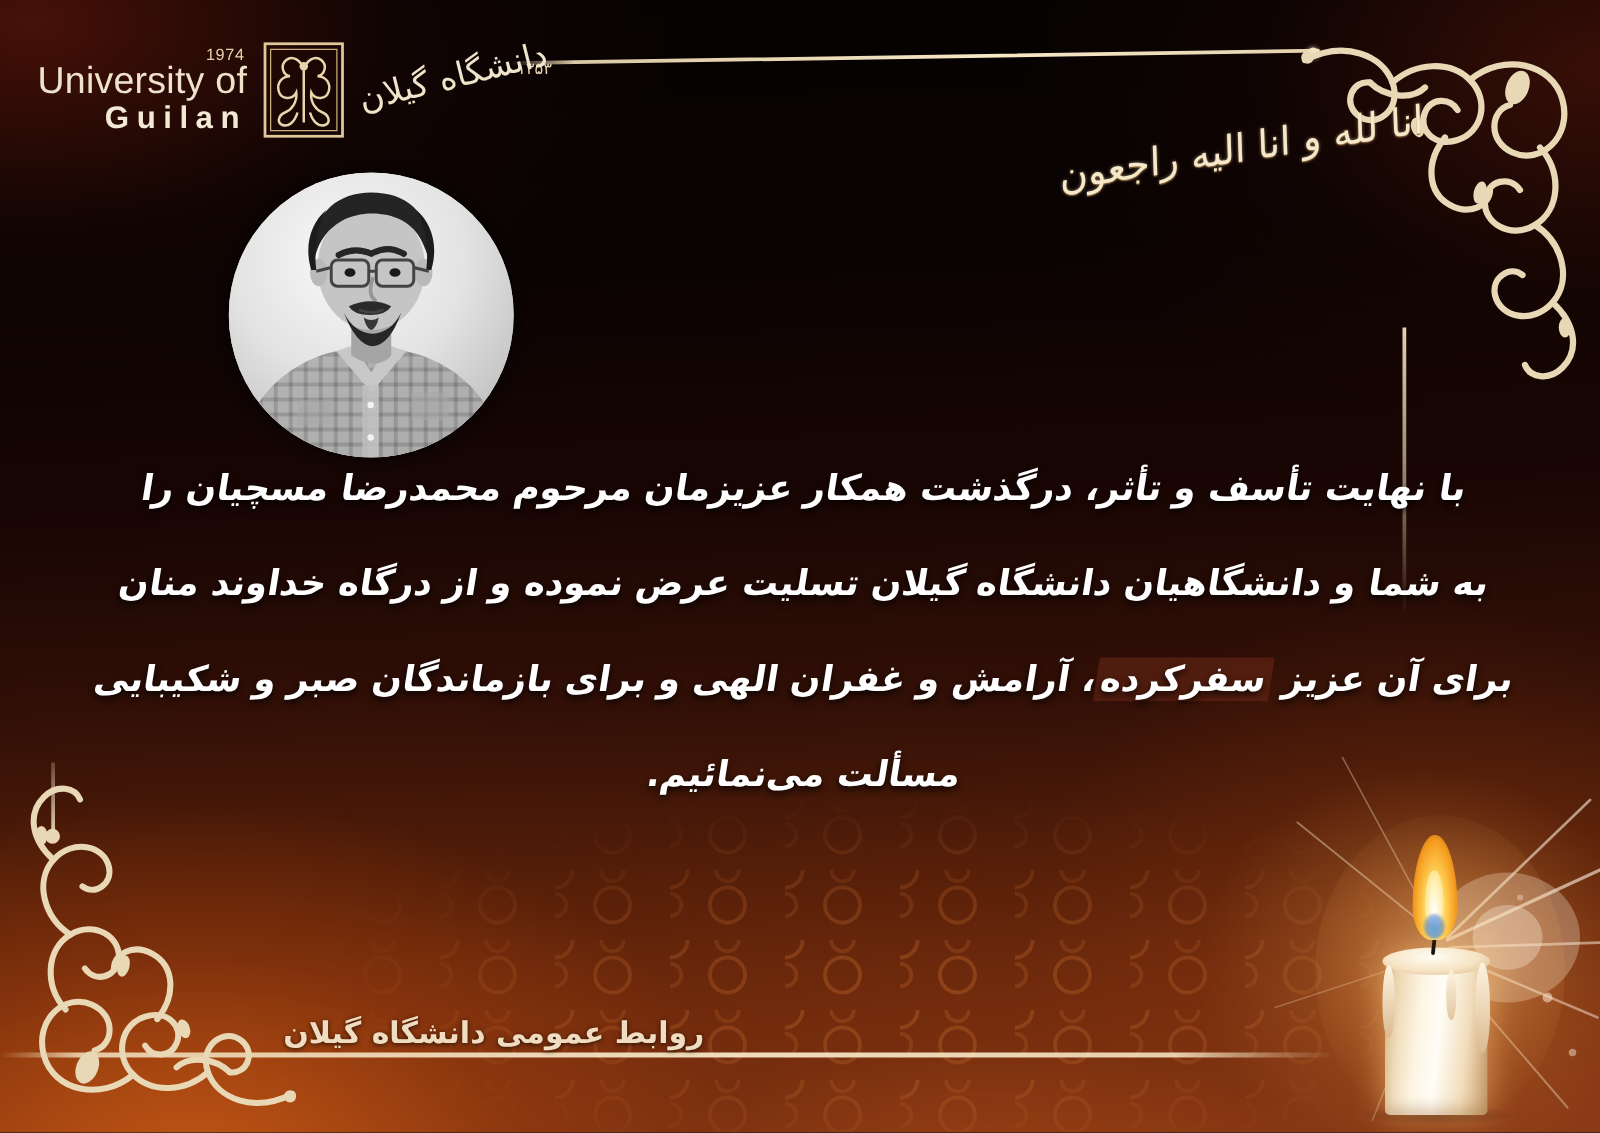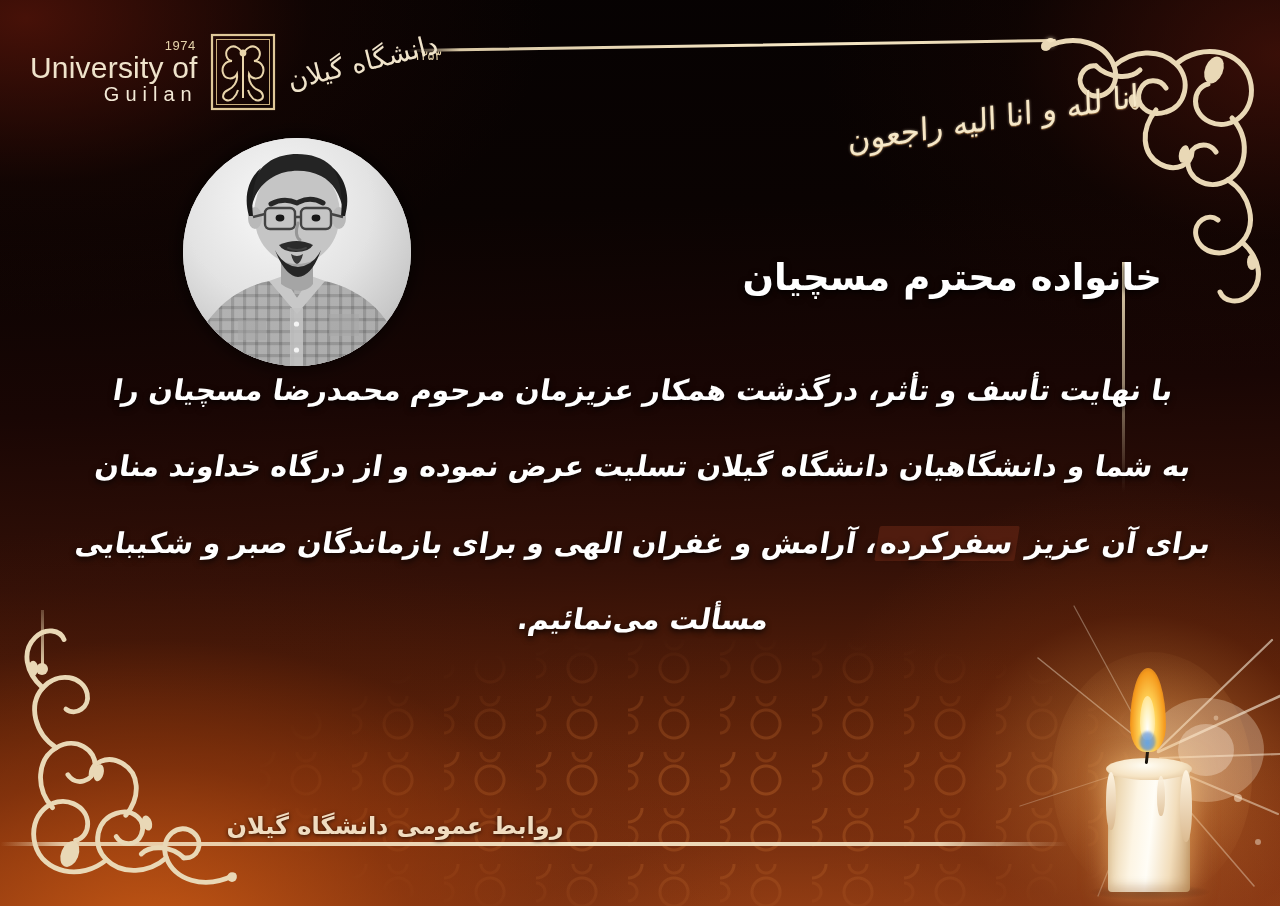--- a/index.html
+++ b/index.html
@@ -83,21 +83,21 @@
   .logo-year {
     display:block; font-size:13px; letter-spacing:.5px; color:#e6d3ab;
     font-family:"Liberation Sans", sans-serif; margin-bottom:-1px; margin-right:2px;
   }
   .logo-univ {
     display:block; font-family:Liberation Sans, sans-serif;
     font-size:30px; color:#efe3cb; font-weight:400; letter-spacing:.2px;
   }
   .logo-guilan {
     display:block; font-family:"Liberation Sans", sans-serif;
-    font-size:20px; color:#f3e9d6; font-weight:400; letter-spacing:6px;
+    font-size:25px; color:#f3e9d6; font-weight:700; letter-spacing:6px;
   }
   .emblem {
     width:70px; height:84px; position:relative; flex:0 0 auto;
   }
   .logo-fa { text-align:right; line-height:1.05; direction:rtl; }
   .logo-year-fa {
     display:block; font-size:13px; color:#e6d3ab; letter-spacing:1px;
     font-family:"DejaVu Sans", sans-serif; margin-bottom:2px;
   }
   .logo-univ-fa {
@@ -384,21 +384,20 @@
       <path d="M96,107 q18,-8 34,0 q-4,7 -17,7 q-13,0 -17,-7 z" fill="#332d26"></path>
       <path d="M92,112 q10,26 23,27 q14,-1 23,-27 q-8,16 -23,17 q-15,-1 -23,-17 z" fill="#2e2922"></path>
       <path d="M108,116 q6,4 12,0 q-2,9 -6,10 q-4,-1 -6,-10 z" fill="#413a31"></path>
 
       <path d="M105,110 q9,4 18,0" stroke="#4a433b" stroke-width="2" fill="none" stroke-linecap="round"></path>
 
       <rect width="228" height="228" fill="none"></rect>
     </svg>
   </div>
 
-  <div class="heading">خانواده محترم مسچیان</div>
 
   <div class="body-lines">
     <div class="bline l1">با نهایت تأسف و تأثر، درگذشت همکار عزیزمان مرحوم محمدرضا مسچیان را</div>
     <div class="bline l2">به شما و دانشگاهیان دانشگاه گیلان تسلیت عرض نموده و از درگاه خداوند منان</div>
     <div class="bline l3"><span>برای آن عزیز</span> <span class="hl-patch">سفرکرده</span><span>، آرامش و غفران الهی و برای بازماندگان صبر و شکیبایی</span></div>
     <div class="bline l4">مسألت می‌نمائیم.</div>
   </div>
 
   <div class="footer">روابط عمومی دانشگاه گیلان</div>
 

